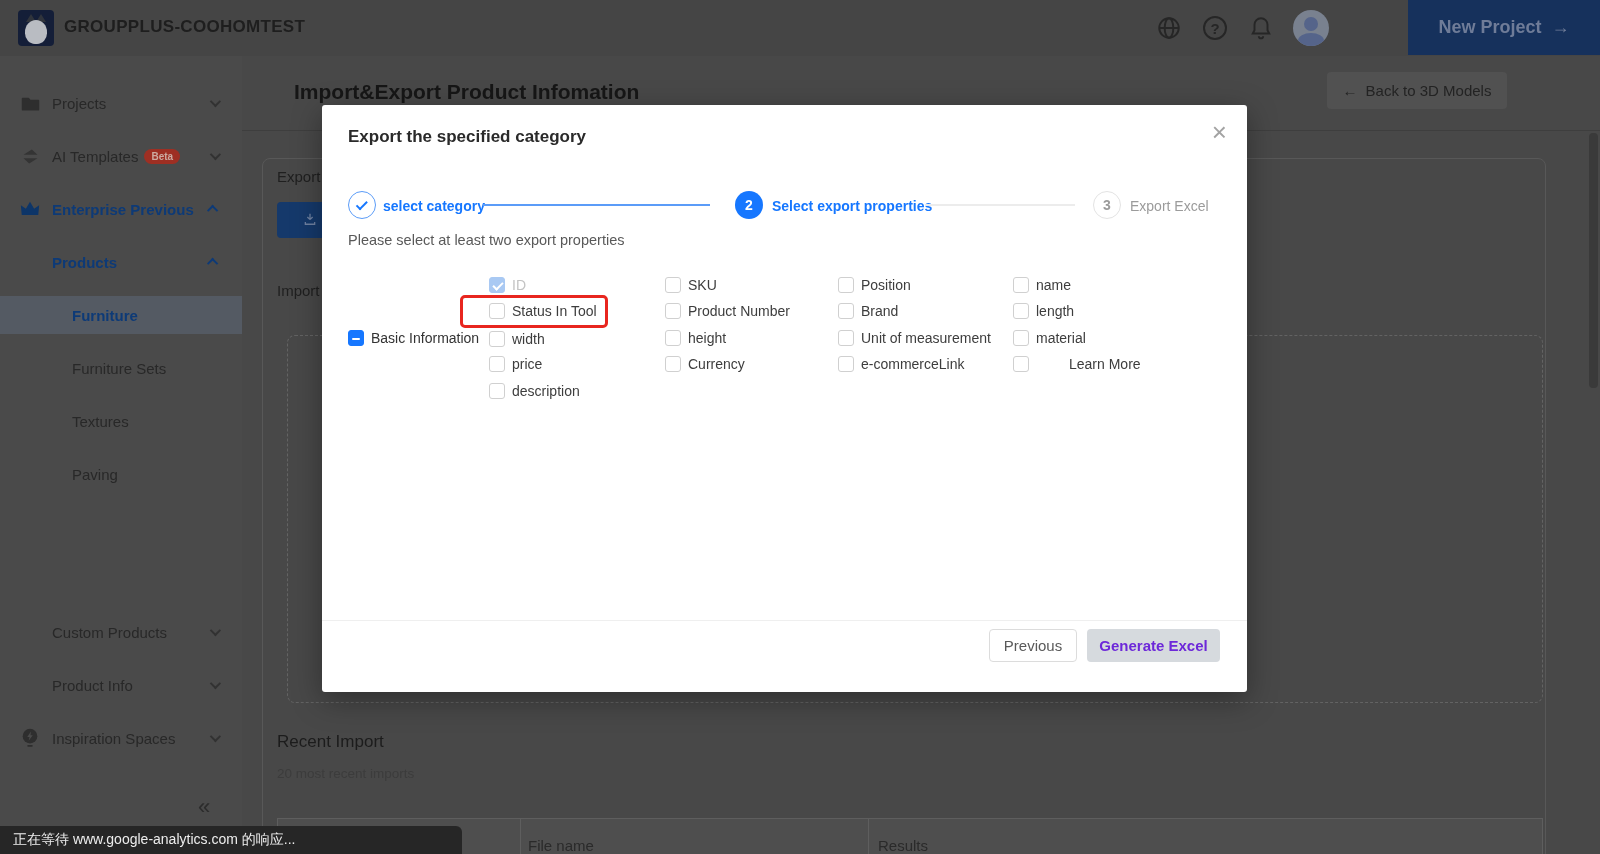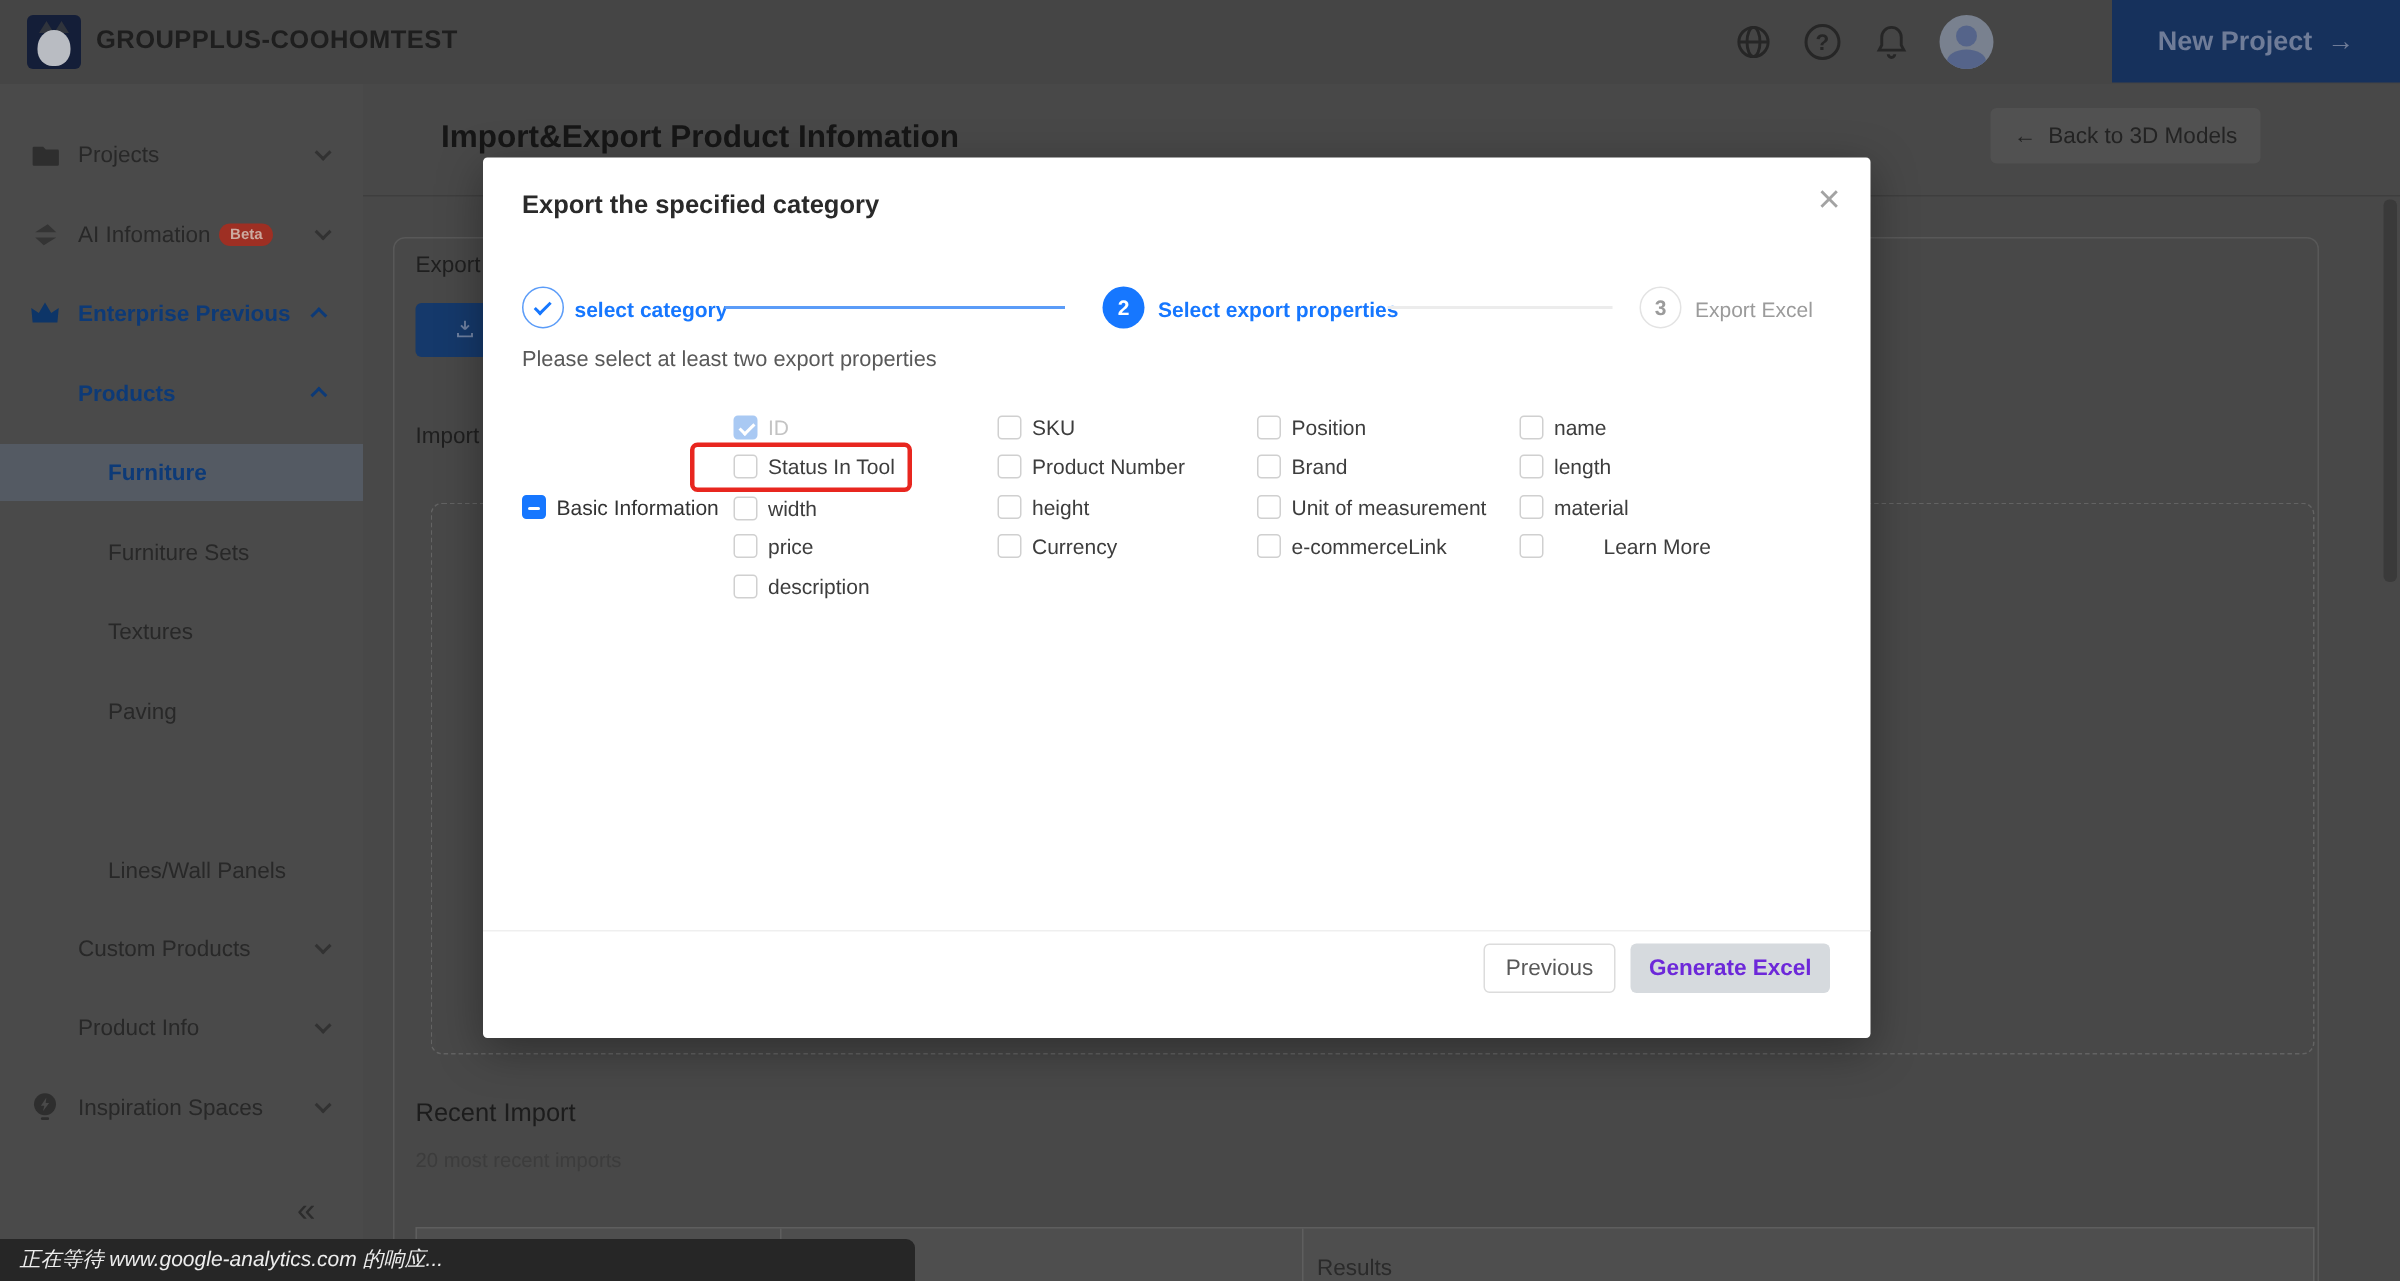--- a/index.html
+++ b/index.html
@@ -55,22 +55,22 @@
   .recent-title { position:absolute; left:35px; top:676px; font-size:17px; color:#1c1c1c; }
   .recent-sub { position:absolute; left:35px; top:710px; font-size:13.5px; color:#3c3c3c; }
   .table { position:absolute; left:35px; top:762px; width:1266px; height:120px; background:#4e4e4e; border:1px solid #5e5e5e; }
   .tv1 { position:absolute; left:242px; top:0; width:1px; height:120px; background:#5e5e5e; }
   .tv2 { position:absolute; left:590px; top:0; width:1px; height:120px; background:#5e5e5e; }
   .th { position:absolute; top:18px; font-size:15px; color:#2a2a2a; }
   .th-file { left:250px; } .th-res { left:600px; }
   .scrollthumb { position:absolute; left:1589px; top:133px; width:9px; height:255px; background:#3a3a3a; border-radius:4px; z-index:6; cursor:pointer; }
 
   
-  .toast { position:absolute; left:0; bottom:0; width:610px; height:28px; background:#262626; color:#ededed;
-           border-top-right-radius:6px; font-size:14px; display:flex; align-items:center; padding-left:13px; z-index:9;font-style:italic; }
+  .toast { position:absolute; left:0; bottom:0; width:462px; height:28px; background:#262626; color:#ededed;
+           border-top-right-radius:6px; font-size:14px; display:flex; align-items:center; padding-left:13px; z-index:9; }
 
   
   .modal { position:absolute; left:322px; top:105px; width:925px; height:587px; background:#ffffff; border-radius:3px;
            box-shadow:0 8px 30px rgba(0,0,0,.35); z-index:8; }
   .m-title { position:absolute; left:26px; top:22px; font-size:17px; font-weight:bold; color:#2a2a2a; }
   .m-close { position:absolute; right:20px; top:14px; font-size:26px; color:#a3a3a3; cursor:pointer; line-height:1; }
   .step-circle { position:absolute; width:28px; height:28px; border-radius:50%; top:86px; display:flex; align-items:center; justify-content:center; font-size:14px; font-weight:bold; }
   .s1 { left:26px; border:1.5px solid #5b9cf8; background:#fff; }
   .s1 .ck { width:11px; height:6px; border-left:2px solid #1677ff; border-bottom:2px solid #1677ff; transform:rotate(-45deg) translateY(-1px); }
   .s2 { left:413px; background:#1677ff; color:#fff; }
@@ -148,21 +148,21 @@
       <span class="chev down"></span>
     </div>
 
     <div class="sb-item lv1" style="top:85px">
       <span class="sb-ic">
         <svg width="21" height="21" viewBox="0 0 24 24" fill="#343434">
             <path d="M4 10h16l-6.5-6z"></path>
             <path d="M20 14H4l6.5 6z"></path>
           </svg>
       </span>
-      <span class="lab"><span>AI Infomation</span><span class="beta">Beta</span></span>
+      <span class="lab"><span>AI Templates</span><span class="beta">Beta</span></span>
       <span class="chev down"></span>
     </div>
 
     <div class="sb-item lv1" style="top:138px">
       <span class="sb-ic">
         <svg width="22" height="22" viewBox="0 0 24 24" fill="#0d3568">
             <path d="M3 18.5 2 8l5.5 3.7L12 4l4.5 7.7L22 8l-1 10.5z"></path>
           </svg>
       </span>
       <span class="lab sb-blue">Enterprise Previous</span>
@@ -178,23 +178,20 @@
       <span class="lab sb-blue">Furniture</span>
     </div>
     <div class="sb-item lv3" style="top:297px">
       <span class="lab">Furniture Sets</span>
     </div>
     <div class="sb-item lv3" style="top:350px">
       <span class="lab">Textures</span>
     </div>
     <div class="sb-item lv3" style="top:403px">
       <span class="lab">Paving</span>
-    </div>
-    <div class="sb-item lv3" style="top:509px">
-      <span class="lab">Lines/Wall Panels</span>
     </div>
 
     <div class="sb-item lv2" style="top:561px">
       <span class="lab">Custom Products</span>
       <span class="chev down"></span>
     </div>
     <div class="sb-item lv2" style="top:614px">
       <span class="lab">Product Info</span>
       <span class="chev down"></span>
     </div>

